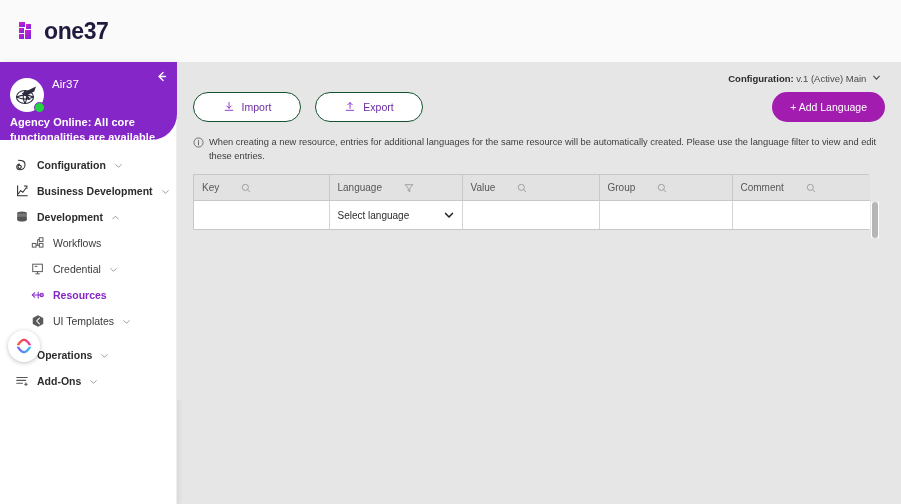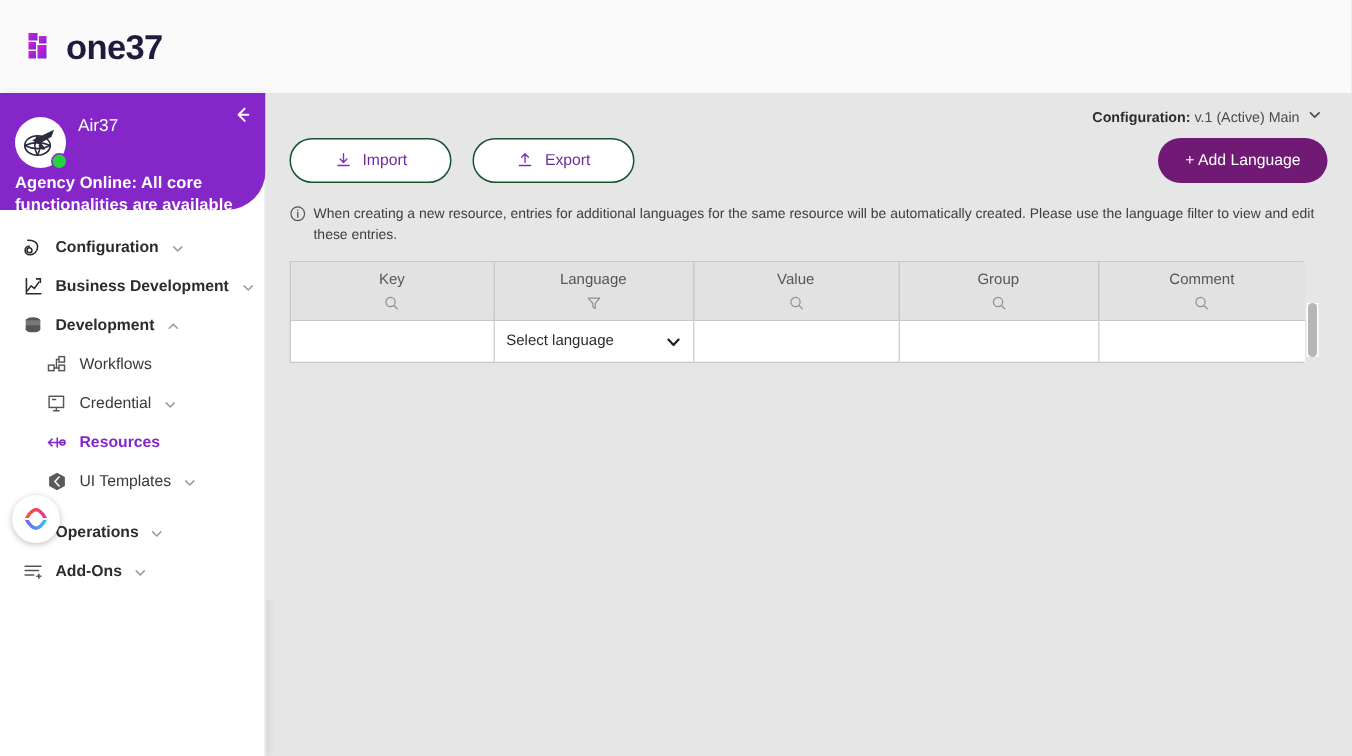--- a/index.html
+++ b/index.html
@@ -111,21 +111,21 @@
     border: 1px solid #14532d; border-radius: 16px;
     background: #ffffff; color: #6b2b9e;
     font-size: 10.5px; font-family: "Liberation Sans", sans-serif;
     display: flex; align-items: center; justify-content: center; gap: 7px;
     cursor: pointer; margin-right: 14px;
   }
   .btn-primary {
     position: absolute; right: 0; top: 0;
     height: 30px; padding: 0 18px;
     border: none; border-radius: 16px;
-    background: #701a75; color: #ffffff;
+    background: #a21caf; color: #ffffff;
     font-size: 10.5px; font-family: "Liberation Sans", sans-serif;
     display: flex; align-items: center; justify-content: center;
     cursor: pointer;
   }
 
   .info-note {
     display: flex; gap: 5px; margin-top: 14px;
     font-size: 9.3px; line-height: 1.5; color: #3d3d3d;
     max-width: 690px;
   }
@@ -141,21 +141,21 @@
   table { border-collapse: collapse; width: 100%; table-layout: fixed; }
   th {
     background: #e2e2e2; color: #575757;
     font-size: 10px; font-weight: normal; text-align: left;
     padding: 6px 8px; height: 26px;
     border-right: 1px solid #c8c8c8;
     border-bottom: 1px solid #c8c8c8;
     white-space: nowrap;
   }
   th:last-child { border-right: none; }
-  th .th-inner { display: flex; align-items: center; gap: 5px; flex-direction: column; }
+  th .th-inner { display: flex; align-items: center; gap: 22px; }
   td {
     height: 28px; background: #ffffff;
     border-right: 1px solid #d4d4d4;
     padding: 0 8px;
     font-size: 10px; color: #2c2c2c;
   }
   td:last-child { border-right: none; }
   .lang-select {
     display: flex; align-items: center; justify-content: space-between;
     width: 100%; cursor: pointer; font-size: 10px; color: #2c2c2c;

